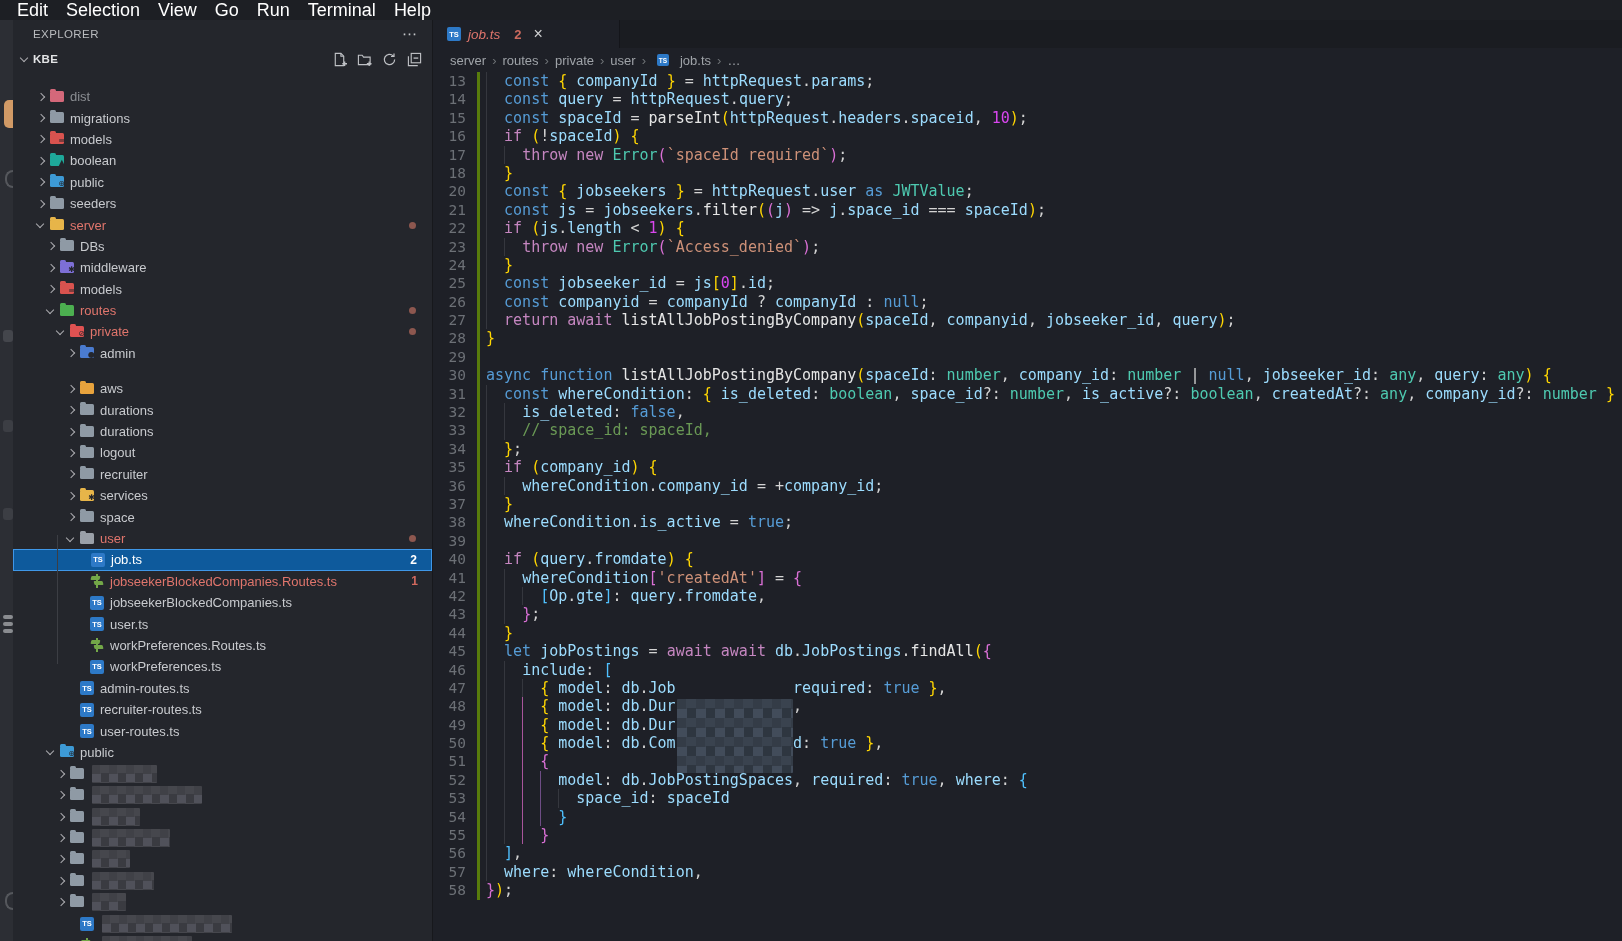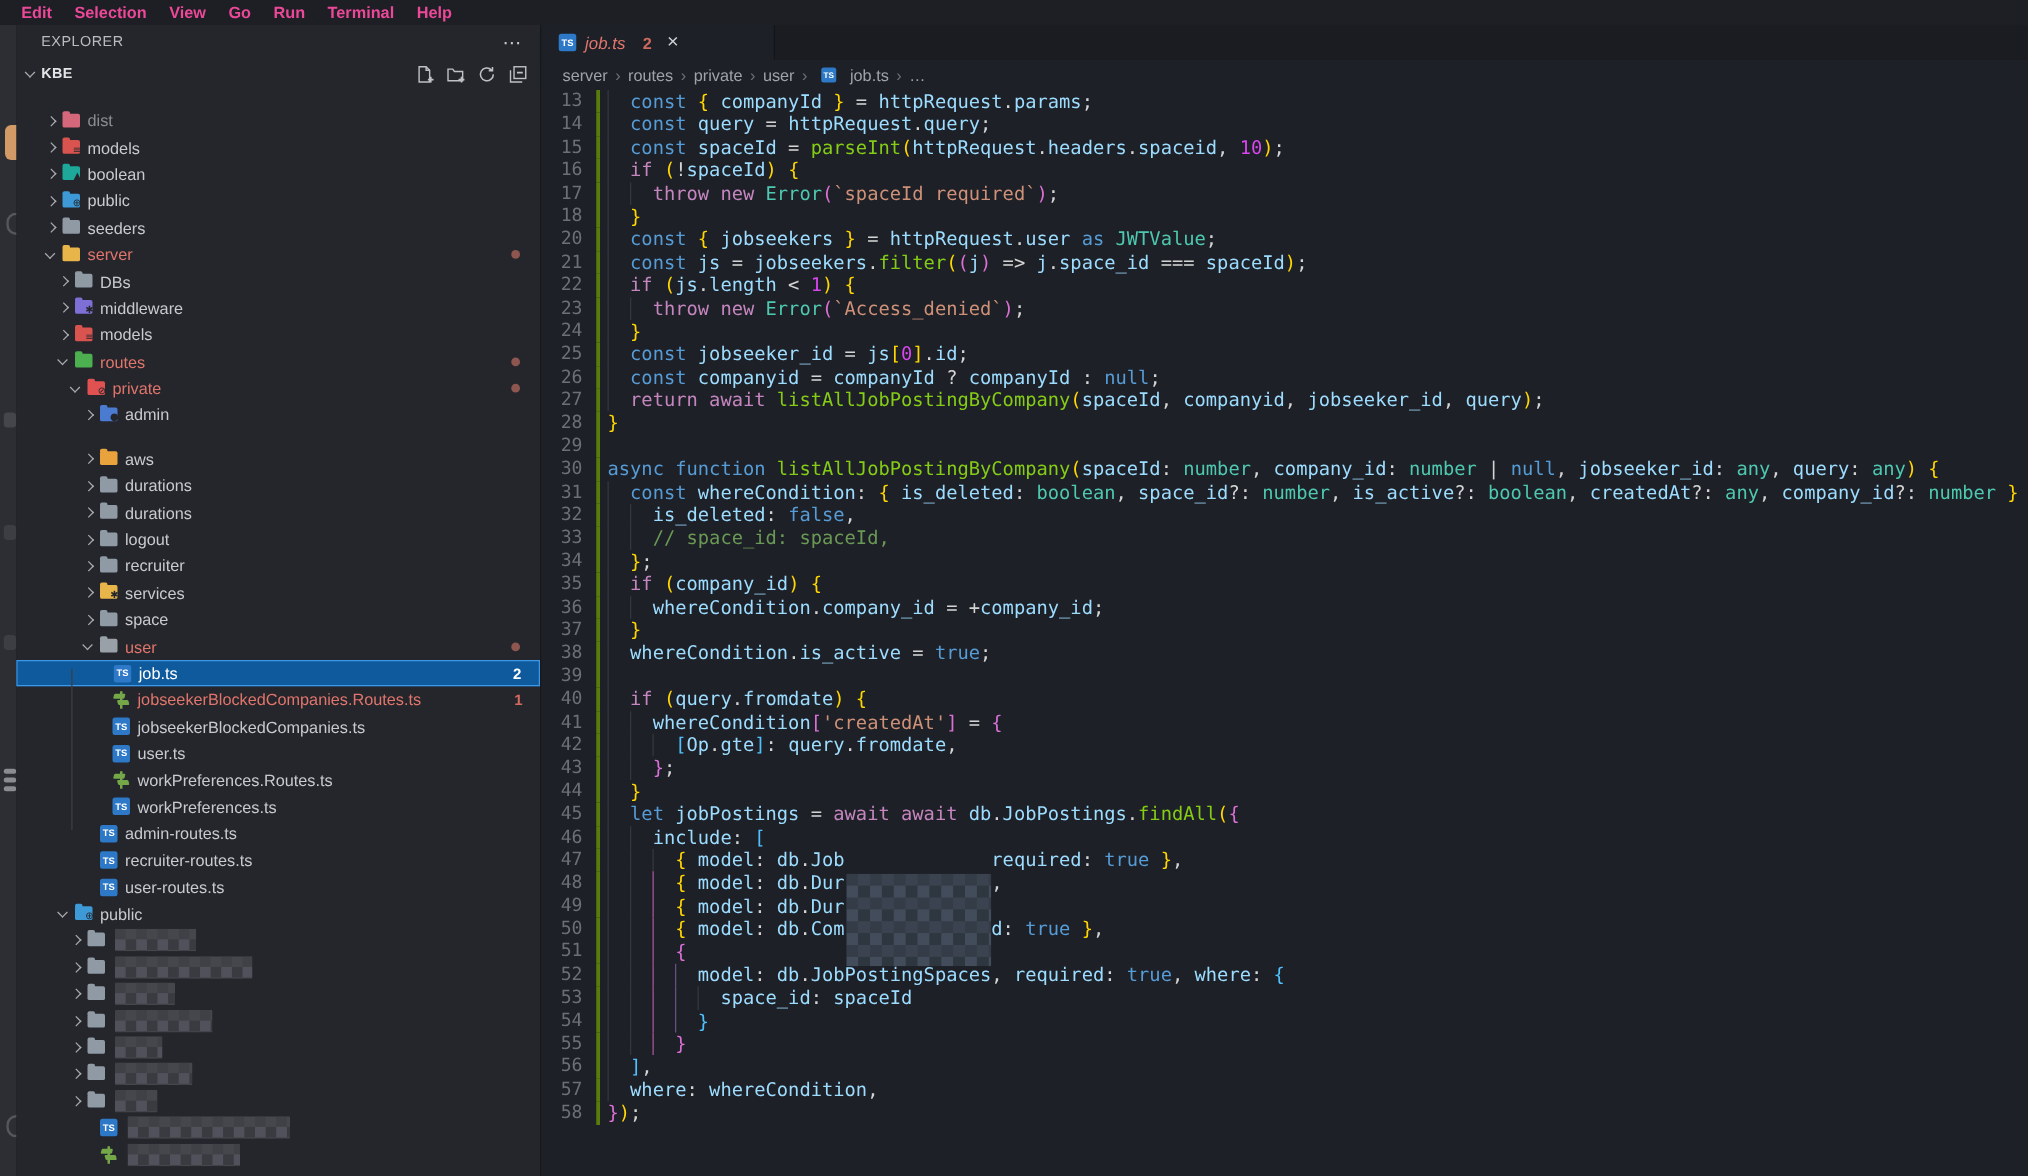--- a/index.html
+++ b/index.html
@@ -2,21 +2,21 @@
 <html><head>
 <meta charset="utf-8">
 <style>
   html,body{margin:0;padding:0;}
   body{width:1622px;height:941px;overflow:hidden;position:relative;
        background:#1e2027;font-family:"Liberation Sans",sans-serif;
        -webkit-font-smoothing:antialiased;}
   
   #menubar{position:absolute;left:0;top:0;width:1622px;height:20px;background:#1d1f24;
            display:flex;align-items:center;padding-left:8px;box-sizing:border-box;z-index:5;}
-  .menu-item{color:#ec4899;font-size:13px;padding:0 9px;line-height:20px;cursor:default;font-weight:bold;}
+  .menu-item{color:#ffffff;font-size:18px;padding:0 9px;line-height:20px;cursor:default;}
   
   #activitybar{position:absolute;left:0;top:20px;width:13px;height:921px;background:#2c2e34;}
   .act-frag{position:absolute;left:3px;width:10px;border-radius:3px;}
   
   #sidebar{position:absolute;left:13px;top:20px;width:420px;height:921px;background:#24262c;
            border-right:1px solid #17181c;box-sizing:border-box;overflow:hidden;}
   .ex-header{height:28px;display:flex;align-items:center;justify-content:space-between;
              padding:0 14px 0 20px;gap:24px;}
   .ex-title{color:#b9bbbe;font-size:11.5px;letter-spacing:.4px;}
   .ex-more{color:#c5c7ca;font-size:15px;letter-spacing:1px;cursor:pointer;}
@@ -78,21 +78,21 @@
   #code{position:relative;font-family:"DejaVu Sans Mono",monospace;font-size:15px;}
   .cl{height:18.4px;line-height:18.4px;display:flex;white-space:pre;}
   .lnum{width:32px;text-align:right;color:#6c7076;flex:none;font-size:14.5px;}
   .gbar{width:3px;margin-left:11px;flex:none;}
   .gbar.on{background:#587c0c;}
   .ctx{margin-left:6px;position:relative;flex:1;}
   .ctx i{position:absolute;top:0;bottom:0;width:1px;background:#35373e;}
   .ctx i.gpk{background:#a8559b;}
   .ctx i.gvi{background:#6e4d85;}
   .tok-p{color:#d4d4d4;} .tok-kw{color:#569cd6;} .tok-ct{color:#c586c0;}
-  .tok-v{color:#9cdcfe;} .tok-f{color:#84cc16;} .tok-ty{color:#4ec9b0;}
+  .tok-v{color:#9cdcfe;} .tok-f{color:#e5e5e5;} .tok-ty{color:#4ec9b0;}
   .tok-s{color:#ce9178;} .tok-n{color:#d946ef;} .tok-c{color:#6a9955;}
   .tok-b1{color:#ffd602;} .tok-b2{color:#da70d6;} .tok-b3{color:#4fc1ff;}
   #code-blur{position:absolute;left:243px;top:679px;width:116px;height:74px;z-index:4;
      background:conic-gradient(#3a434f 25%,#2e3640 0 50%,#424c5a 0 75%,#343c47 0);
      background-size:19px 19px;border-radius:1px;}
 </style>
 </head>
 <body>
 
 <div id="menubar">
@@ -153,20 +153,28 @@
         </span>
       </span>
   </div>
   <div id="tree">
       <div class="trow" style="padding-left: 22px;">
         <span class="chev r"></span>
         <span class="ticon">
           <span class="folder" style="background: rgb(212, 104, 122);"></span>
         </span>
         <span class="tlabel dim">dist</span>
+        <span class="tspacer"></span>
+      </div>
+      <div class="trow" style="padding-left: 22px;">
+        <span class="chev r"></span>
+        <span class="ticon">
+          <span class="folder" style="background: rgb(143, 154, 165);"></span>
+        </span>
+        <span class="tlabel">migrations</span>
         <span class="tspacer"></span>
       </div>
       <div class="trow" style="padding-left: 22px;">
         <span class="chev r"></span>
         <span class="ticon">
           <span class="folder" style="background: rgb(217, 83, 79);">
             <span class="fov">≡</span>
           </span>
         </span>
         <span class="tlabel">models</span>

